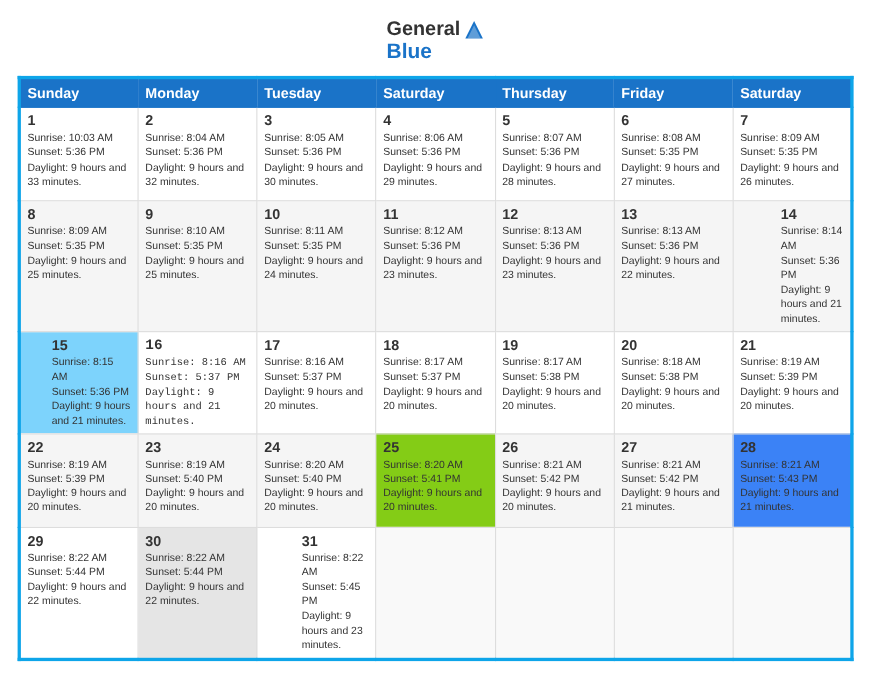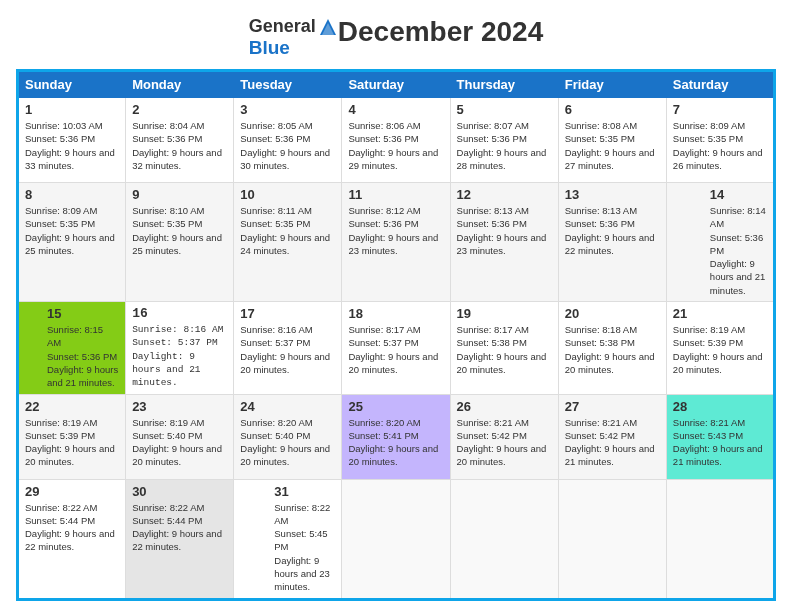--- a/index.html
+++ b/index.html
@@ -113,21 +113,20 @@
       <div class="logo-text">
         <span class="logo-general">General</span>
         <svg class="logo-icon" viewBox="0 0 20 20" xmlns="http://www.w3.org/2000/svg">
           <polygon points="10,2 18,18 2,18" fill="#1a73c8"></polygon>
           <polygon points="10,6 16,18 4,18" fill="#fff" opacity="0.3"></polygon>
         </svg>
       </div>
       <span class="logo-blue">Blue</span>
     </div>
     <div class="title-block">
-      <div class="month-title">December 2024</div>
     </div>
   </div>
 
   <table class="calendar">
     <thead>
       <tr>
         <th>Sunday</th>
         <th>Monday</th>
         <th>Tuesday</th>
         <th>Saturday</th>
@@ -219,21 +218,21 @@
 Daylight: 9 hours and 22 minutes.</div>
           </td>
           <td style="background: rgb(245, 245, 245); padding-left: 43px;">
             <span class="day-number">14</span>
             <div class="day-info" style="white-space: pre-line;">Sunrise: 8:14 AM
 Sunset: 5:36 PM
 Daylight: 9 hours and 21 minutes.</div>
           </td>
         </tr>
         <tr>
-          <td style="background: #84cc16; padding-left: 28px;">
+          <td style="background: #7dd3fc; padding-left: 28px;">
             <span class="day-number">15</span>
             <div class="day-info" style="white-space: pre-line;">Sunrise: 8:15 AM
 Sunset: 5:36 PM
 Daylight: 9 hours and 21 minutes.</div>
           </td>
           <td style="background: rgb(255, 255, 255); font-family: Liberation Mono, monospace;">
             <span class="day-number">16</span>
             <div class="day-info" style="white-space: pre-line;">Sunrise: 8:16 AM
 Sunset: 5:37 PM
 Daylight: 9 hours and 21 minutes.</div>
@@ -281,39 +280,39 @@
             <div class="day-info" style="white-space: pre-line;">Sunrise: 8:19 AM
 Sunset: 5:40 PM
 Daylight: 9 hours and 20 minutes.</div>
           </td>
           <td style="background: rgb(245, 245, 245);">
             <span class="day-number">24</span>
             <div class="day-info" style="white-space: pre-line;">Sunrise: 8:20 AM
 Sunset: 5:40 PM
 Daylight: 9 hours and 20 minutes.</div>
           </td>
-          <td style="background: #c4b5fd;">
+          <td style="background: #84cc16;">
             <span class="day-number">25</span>
             <div class="day-info" style="white-space: pre-line;">Sunrise: 8:20 AM
 Sunset: 5:41 PM
 Daylight: 9 hours and 20 minutes.</div>
           </td>
           <td style="background: rgb(245, 245, 245);">
             <span class="day-number">26</span>
             <div class="day-info" style="white-space: pre-line;">Sunrise: 8:21 AM
 Sunset: 5:42 PM
 Daylight: 9 hours and 20 minutes.</div>
           </td>
           <td style="background: rgb(245, 245, 245);">
             <span class="day-number">27</span>
             <div class="day-info" style="white-space: pre-line;">Sunrise: 8:21 AM
 Sunset: 5:42 PM
 Daylight: 9 hours and 21 minutes.</div>
           </td>
-          <td style="background: #5eead4;">
+          <td style="background: #3b82f6;">
             <span class="day-number">28</span>
             <div class="day-info" style="white-space: pre-line;">Sunrise: 8:21 AM
 Sunset: 5:43 PM
 Daylight: 9 hours and 21 minutes.</div>
           </td>
         </tr>
         <tr>
           <td style="background: rgb(255, 255, 255);">
             <span class="day-number">29</span>
             <div class="day-info" style="white-space: pre-line;">Sunrise: 8:22 AM

